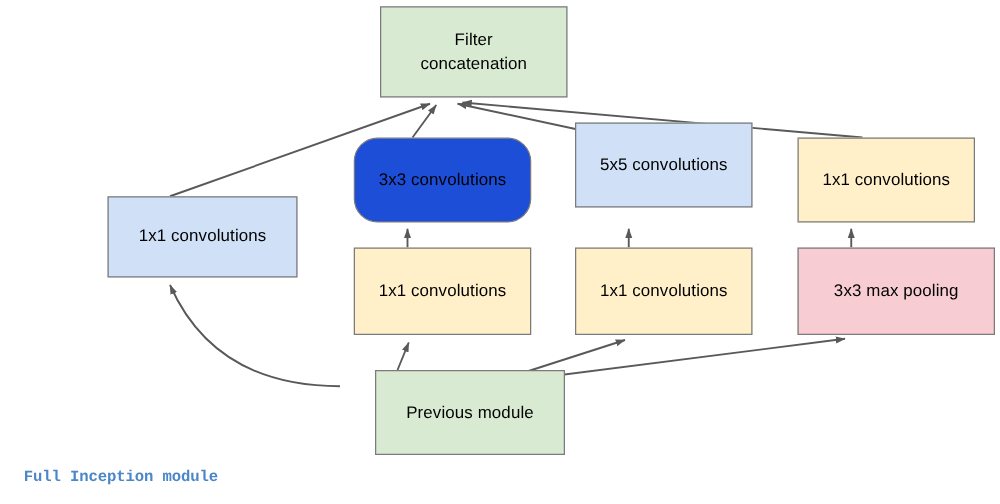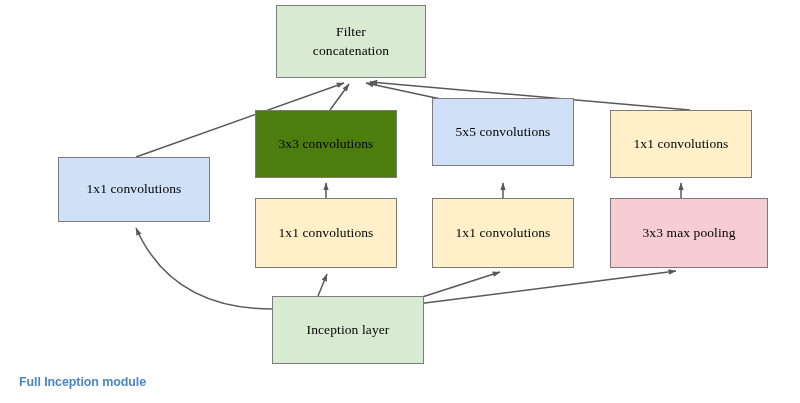--- a/index.html
+++ b/index.html
@@ -31,31 +31,32 @@
     box-sizing: border-box;
     border: 1.4px solid #7b7b7b;
     display: flex;
     align-items: center;
     justify-content: center;
     text-align: center;
     color: #000000;
     font-size: 13.5px;
     line-height: 1.35;
     letter-spacing: 0.1px;
-    font-family: Liberation Serif, serif;
+    font-family: Liberation Sans, sans-serif;
     z-index: 2;
+    margin-left: 28px;
   }
   .node .node-label {
     display: block;
     padding: 0 6px;
     white-space: pre-line;
   }
   .caption {
     position: absolute;
-    font-family: Liberation Sans, sans-serif;
+    font-family: Liberation Mono, monospace;
     font-weight: bold;
     font-size: 12.5px;
     letter-spacing: -0.1px;
     color: #4a86c8;
     z-index: 3;
   }
 </style>
 </head>
 <body>
 
@@ -96,21 +97,21 @@
 
   <div class="node" style="left:276px; top:5px; width:150px; height:73px; background:#d9ead3;">
     <span class="node-label">Filter
 concatenation</span>
   </div>
 
   <div class="node" style="left:58px; top:157px; width:152px; height:65px; background:#cfe0f7;">
     <span class="node-label">1x1 convolutions</span>
   </div>
 
-  <div class="node" style="left:255px; top:110px; width:142px; height:68px; background:#4d7c0f;">
+  <div class="node" style="left:255px; top:110px; width:142px; height:68px; background:#1d4ed8;border-radius:19px;">
     <span class="node-label">3x3 convolutions</span>
   </div>
 
   <div class="node" style="left:432px; top:98px; width:142px; height:68px; background:#cfe0f7;">
     <span class="node-label">5x5 convolutions</span>
   </div>
 
   <div class="node" style="left:610px; top:110px; width:142px; height:68px; background:#fff0ca;">
     <span class="node-label">1x1 convolutions</span>
   </div>
@@ -121,18 +122,18 @@
 
   <div class="node" style="left:432px; top:198px; width:142px; height:70px; background:#fff0ca;">
     <span class="node-label">1x1 convolutions</span>
   </div>
 
   <div class="node" style="left:610px; top:198px; width:158px; height:70px; background:#f7cdd3;">
     <span class="node-label">3x3 max pooling</span>
   </div>
 
   <div class="node" style="left:272px; top:296px; width:152px; height:68px; background:#d9ead3;">
-    <span class="node-label">Inception layer</span>
+    <span class="node-label">Previous module</span>
   </div>
 
   <div class="caption" style="left:19px; top:375px;">Full Inception module</div>
 
 </div>
 
 </body></html>

